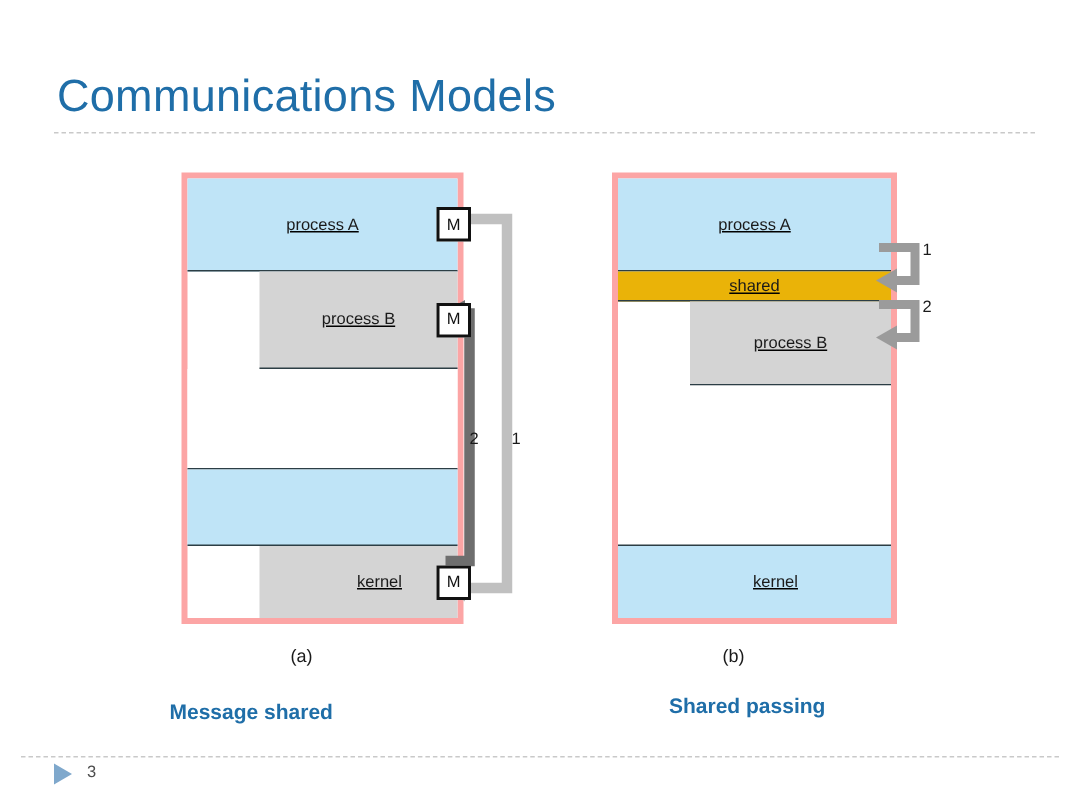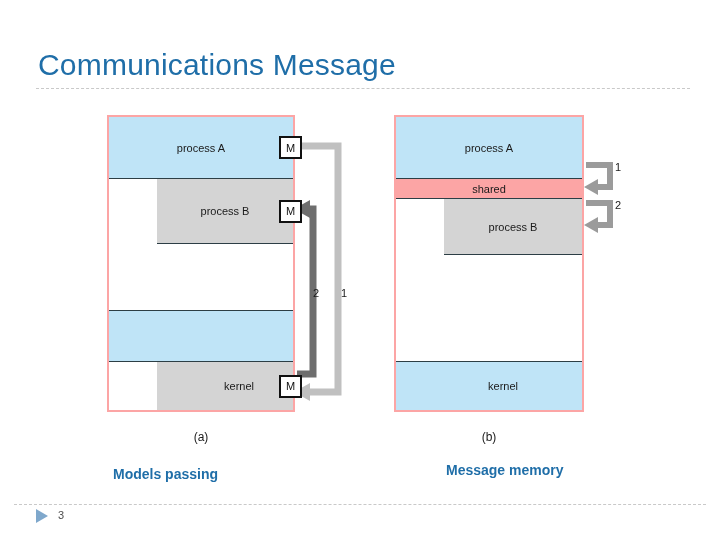--- a/index.html
+++ b/index.html
@@ -55,25 +55,26 @@
     position:absolute;
     left:85px; top:105px;
     width:560px; height:350px;
   }
 
   .panel{ position:absolute; top:10px; }
   #panel-a{ left:22px; width:188px; }
   #panel-b{ left:309px; width:190px; }
 
   .mem-stack{
-    position:absolute; top:0; left:0;
+    position:absolute; top:0; left:14px;
     width:100%;
-    border:2px solid #fca5a5;
+    border:4px solid #fca5a5;
     box-sizing:border-box;
     background:#ffffff;
+    text-decoration:underline;
   }
   .band{
     position:relative;
     box-sizing:border-box;
     border-bottom:1px solid #2c3e45;
     display:flex;
     align-items:center;
     justify-content:center;
     font-size:11px;
     color:#1a1a1a;
@@ -123,21 +124,21 @@
     font-weight:bold;
     color:#1f6ea8;
     white-space:nowrap;
   }
   #caption-left{ left:113px; top:466px; }
   #caption-right{ left:446px; top:462px; }
 </style>
 </head>
 <body>
 
-<div id="slide-title">Communications Message</div>
+<div id="slide-title">Communications Models</div>
 <div id="title-rule"></div>
 
 <div id="figure">
 
   <div class="panel" id="panel-a">
     <div class="mem-stack" id="stack-a">
         <div class="band blue" style="height: 62px; background: rgb(191, 228, 247); position: relative;">
           <span>process A</span>
           <div class="mbox">
             <span>M</span>
@@ -159,21 +160,21 @@
         </div>
       </div>
     <div class="panel-caption" id="caption-a" style="top: 315px;">(a)</div>
   </div>
 
   <div class="panel" id="panel-b">
     <div class="mem-stack" id="stack-b">
         <div class="band blue" style="height: 62px; background: rgb(191, 228, 247);">
           <span>process A</span>
         </div>
-        <div class="band white" style="height: 20px; background: #fca5a5;">
+        <div class="band white" style="height: 20px; background: #eab308;">
           <span>shared</span>
         </div>
         <div class="band gray" style="height: 56px; background: rgb(212, 212, 212);">
           <span>process B</span>
         </div>
         <div class="band white" style="height: 107px; background: rgb(255, 255, 255);"></div>
         <div class="band blue" style="height: 48px; background: rgb(191, 228, 247);">
           <span>kernel</span>
         </div>
       </div>
@@ -191,18 +192,18 @@
       <polygon points="499,82 513,74 513,90" fill="#9b9b9b"></polygon>
       <polyline points="501,98 525,98 525,120 507,120" fill="none" stroke="#9b9b9b" stroke-width="6"></polyline>
       <polygon points="499,120 513,112 513,128" fill="#9b9b9b"></polygon>
     </svg>
 <div class="flow-num" style="left: 256px; top: 182px;">1</div>
     <div class="flow-num" style="left: 228px; top: 182px;">2</div>
     <div class="flow-num" style="left: 530px; top: 56px;">1</div>
     <div class="flow-num" style="left: 530px; top: 94px;">2</div>
   </div>
 
-<div class="sub-caption" id="caption-left">Models passing</div>
-<div class="sub-caption" id="caption-right">Message memory</div>
+<div class="sub-caption" id="caption-left">Message shared</div>
+<div class="sub-caption" id="caption-right">Shared passing</div>
 
 <div id="footer-rule"></div>
 <div id="footer-marker"></div>
 <div id="footer-number">3</div>
 
 </body></html>

